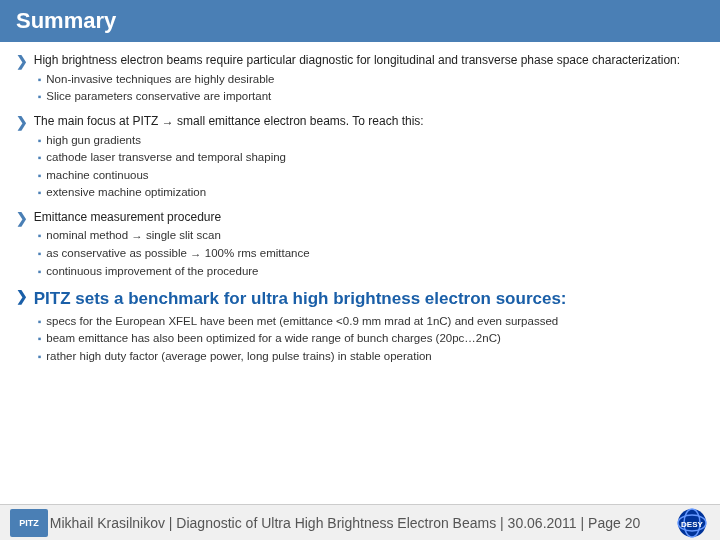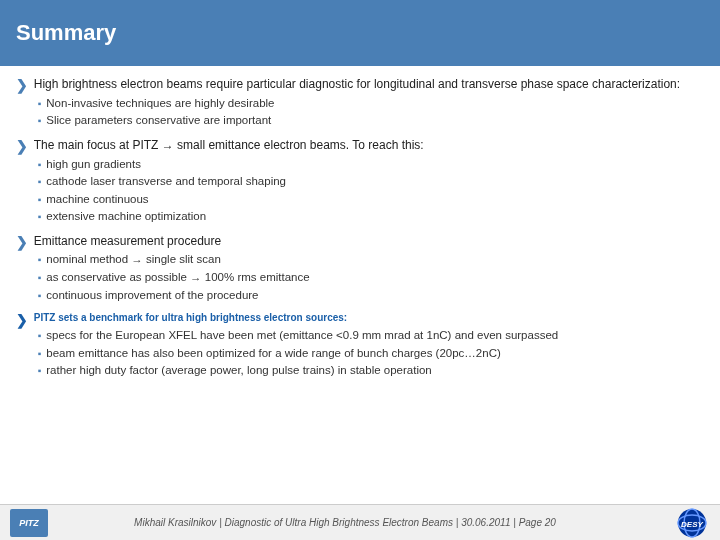--- a/index.html
+++ b/index.html
@@ -7,21 +7,21 @@
       width: 720px;
       height: 540px;
       font-family: Arial, sans-serif;
       background: #ffffff;
       overflow: hidden;
       font-size: 13px;
     }
 
     .header {
       background: #4a7fb5;
-      padding: 20px 16px;
+      padding: 8px 16px;
       color: white;
     }
 
     .header-title {
       font-size: 22px;
       font-weight: bold;
       color: white;
     }
 
     .content {
@@ -51,21 +51,21 @@
     .section-title {
       font-size: 12px;
       color: #222;
       line-height: 1.4;
       margin-bottom: 3px;
     }
 
     .section-title.blue-bold {
       color: #1a5fa8;
       font-weight: bold;
-      font-size: 10px;
+      font-size: 17px;
     }
 
     .bullet-list {
       list-style: none;
       padding-left: 4px;
     }
 
     .bullet-list li {
       display: flex;
       align-items: flex-start;
@@ -89,30 +89,29 @@
       bottom: 0;
       left: 0;
       right: 0;
       height: 36px;
       background: #f0f0f0;
       border-top: 1px solid #ccc;
       display: flex;
       align-items: center;
       justify-content: space-between;
       padding: 0 10px;
-      font-style: italic;
     }
 
     .footer-logo-pitz {
       display: flex;
       align-items: center;
     }
 
     .footer-text {
-      font-size: 10px;
+      font-size: 14px;
       color: #555;
       text-align: center;
       flex: 1;
     }
   </style>
 </head>
 <body>
 
 <div class="header">
   <span class="header-title">Summary</span>

